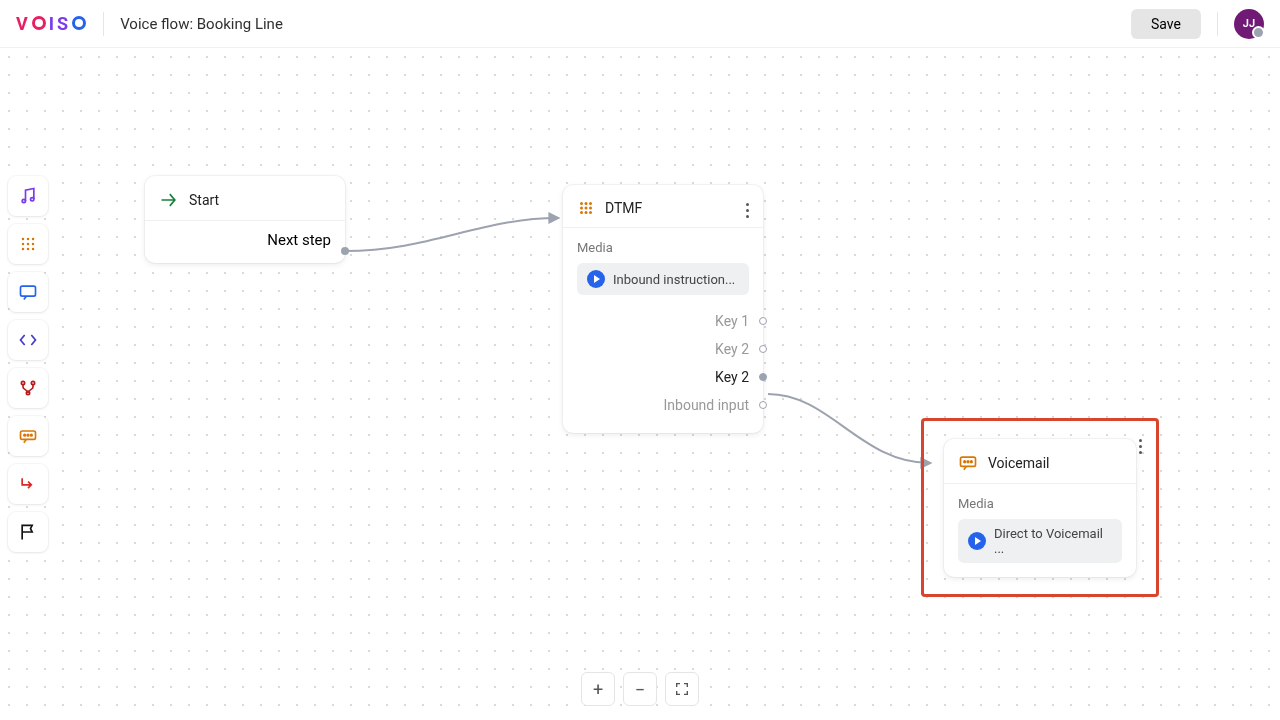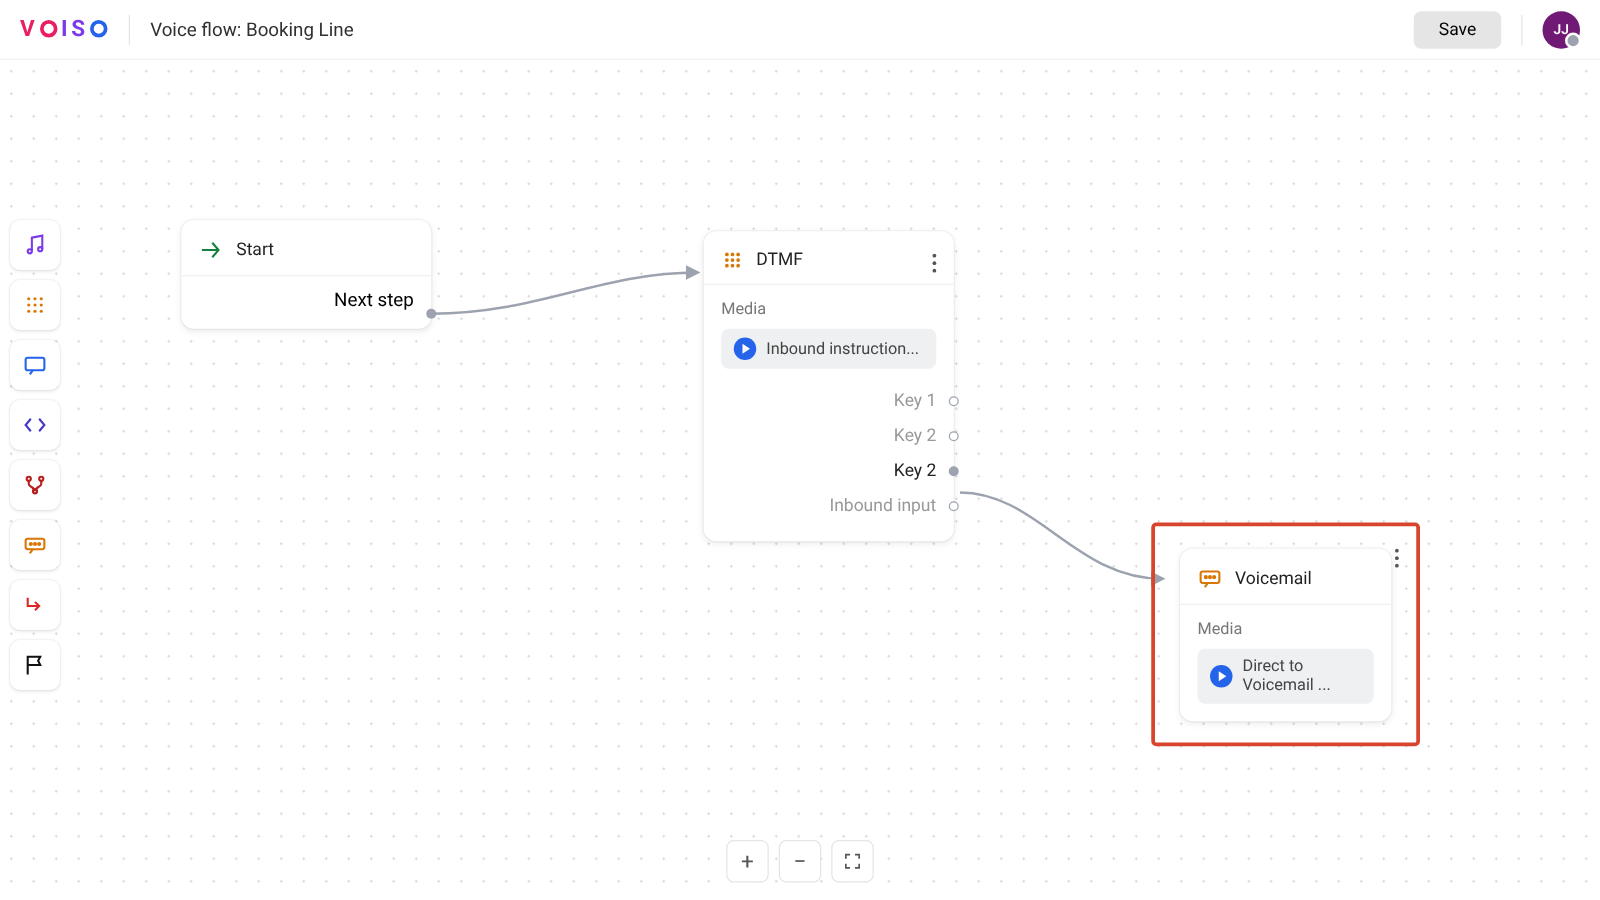--- a/index.html
+++ b/index.html
@@ -22,21 +22,21 @@
 .avatar::after{content:'';position:absolute;bottom:0;right:-1px;width:9px;height:9px;background:#9ca3af;border-radius:50%;border:2px solid #fff}
 .canvas{position:absolute;top:48px;left:0;right:0;bottom:0;background:#fff;background-image:radial-gradient(circle,#d9d9d9 1px,transparent 1px);background-size:18px 18px;background-position:0px 0px}
 .toolbox{position:absolute;left:8px;top:128px;display:flex;flex-direction:column;gap:8px}
 .tool{width:40px;height:40px;background:#fff;border-radius:8px;box-shadow:0 1px 3px rgba(0,0,0,0.08),0 0 0 1px rgba(0,0,0,0.03);display:flex;align-items:center;justify-content:center;cursor:pointer}
 .tool svg{width:20px;height:20px}
 .zoom-controls{position:absolute;bottom:14px;left:50%;transform:translateX(-50%);display:flex;gap:8px}
 .zoom-btn{width:34px;height:34px;background:#fff;border:1px solid #e5e5e5;border-radius:6px;display:flex;align-items:center;justify-content:center;cursor:pointer;font-size:18px;color:#555}
 .node{position:absolute;background:#fff;border-radius:10px;box-shadow:0 2px 6px rgba(0,0,0,0.08),0 0 0 1px rgba(0,0,0,0.04);padding:14px}
 .node-start{left:145px;top:128px;width:200px}
 .node-dtmf{left:563px;top:137px;width:200px}
-.node-vm-wrap{position:absolute;left:921px;top:370px;width:215px;height:179px;border:3px solid #d8452e;border-radius:4px;padding:16px 20px;display:flex;align-items:center;justify-content:center}
+.node-vm-wrap{position:absolute;left:921px;top:370px;width:238px;height:179px;border:3px solid #d8452e;border-radius:4px;padding:16px 20px;display:flex;align-items:center;justify-content:center}
 .node-vm{position:static;width:198px}
 .node-head{display:flex;align-items:center;gap:10px;padding-bottom:10px}
 .node-title{font-size:14px;font-weight:400;color:#222}
 .node-divider{height:1px;background:#f0f0f0;margin:0 -14px}
 .node-row{padding-top:10px;font-size:15px;color:#000000;display:flex;justify-content:flex-end;align-items:center;gap:8px}
 .section-label{font-size:13px;color:#777;padding:12px 0 8px}
 .media-chip{background:#eef0f2;border-radius:6px;padding:7px 10px;display:flex;align-items:center;gap:8px;font-size:13px;color:#444}
 .play{width:18px;height:18px;border-radius:50%;background:#2563eb;display:flex;align-items:center;justify-content:center;flex-shrink:0}
 .play::before{content:'';border-left:6px solid #fff;border-top:4px solid transparent;border-bottom:4px solid transparent;margin-left:2px}
 .key-row{font-size:14px;color:#999;text-align:right;padding:6px 0;position:relative}

